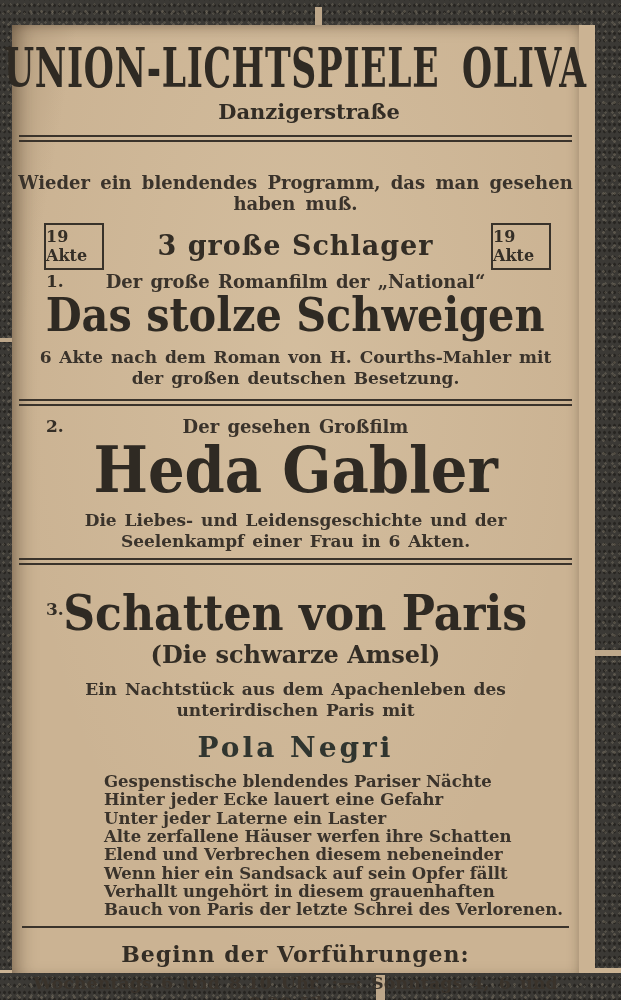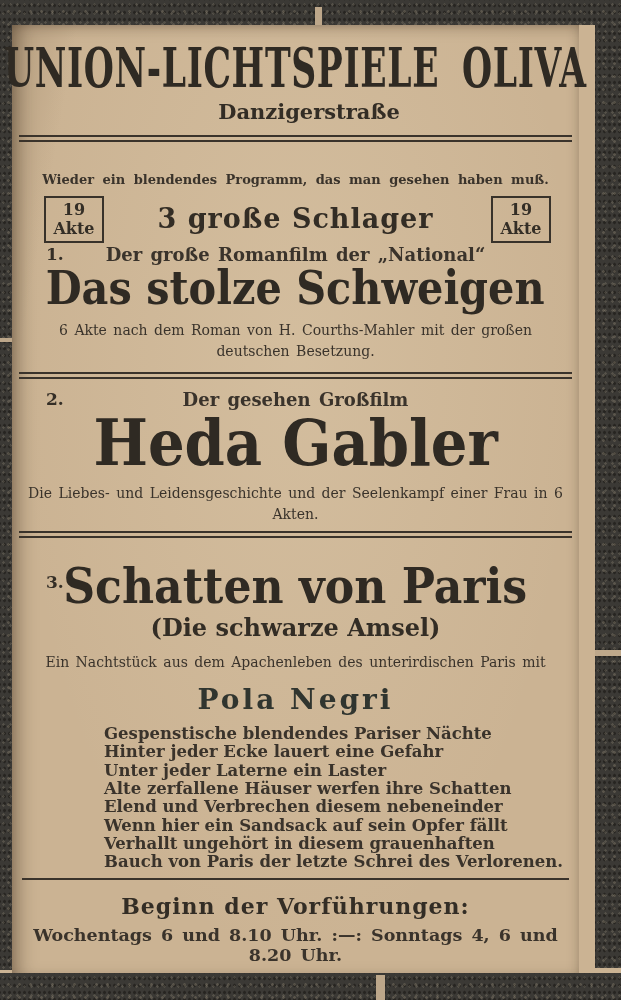--- a/index.html
+++ b/index.html
@@ -55,43 +55,43 @@
   }
   .masthead-subtitle{margin-top:4px;font-size:21px;font-weight:bold;color:#332d25;padding-left:27px;}
 
   .rule-double{
     height:3px;margin:11px 7px 0 7px;
     border-top:2px solid #3a332b;border-bottom:2px solid #3a332b;
   }
   .rule-single{margin:6px 10px 0 10px;border-top:2px solid #3a332b;}
 
   
-  .intro-line{margin-top:30px;font-size:13px;font-weight:700;word-spacing:4px;color:#3a332b;}
+  .intro-line{margin-top:30px;font-size:18px;font-weight:700;word-spacing:4px;color:#3a332b;}
 
   
   .badge-row{position:relative;margin-top:9px;height:48px;}
   .akte-badge{
     position:absolute;top:0;width:56px;padding:2px 0 3px 0;
-    border:2px solid #38322a;text-align:center;font-weight:700;line-height:19px;
+    border:2px solid #38322a;font-weight:700;line-height:19px;
   }
   .badge-left{left:32px;}
   .badge-right{right:28px;}
   .akte-badge .count{font-size:16px;display:block;}
   .akte-badge .label{font-size:16px;display:block;}
   .schlager-heading{padding-top:7px;font-size:27px;font-weight:bold;letter-spacing:1px;color:#332d25;}
 
   
   .film{position:relative;}
   .film-number{position:absolute;left:34px;top:0;font-size:17px;font-weight:600;}
   .film-tagline{font-size:18px;font-weight:700;word-spacing:2px;color:#3a332b;}
   .film-title{line-height:1.02;color:#2f2a23;}
   .title-1 > span{font-size:46px;font-weight:bold;transform:scaleX(0.90);}
   .title-2 > span{font-size:64px;font-weight:bold;transform:scaleX(0.90);}
   .title-3 > span{font-size:48px;font-weight:bold;transform:scaleX(0.92);}
-  .film-desc{margin:8px auto 0 auto;width:96%;font-size:14px;font-weight:400;line-height:21px;word-spacing:2px;color:#3a332b;}
+  .film-desc{margin:8px auto 0 auto;width:96%;font-size:17px;font-weight:700;line-height:21px;word-spacing:2px;color:#3a332b;}
   .film-subtitle{margin-top:2px;font-size:24px;font-weight:bold;color:#332d25;}
   .star-name{margin-top:10px;font-size:28px;font-weight:bold;letter-spacing:3px;color:#30352f;}
   .verses{margin:9px 0 0 92px;font-size:16.5px;font-weight:700;line-height:18.3px;color:#3a332b;}
 
   
   .showtimes-heading{margin-top:13px;font-size:22px;font-weight:bold;letter-spacing:1px;color:#332d25;}
   .showtimes-line{margin-top:6px;font-size:17.5px;font-weight:700;word-spacing:3px;color:#3a332b;}
 </style>
 </head>
 <body>

